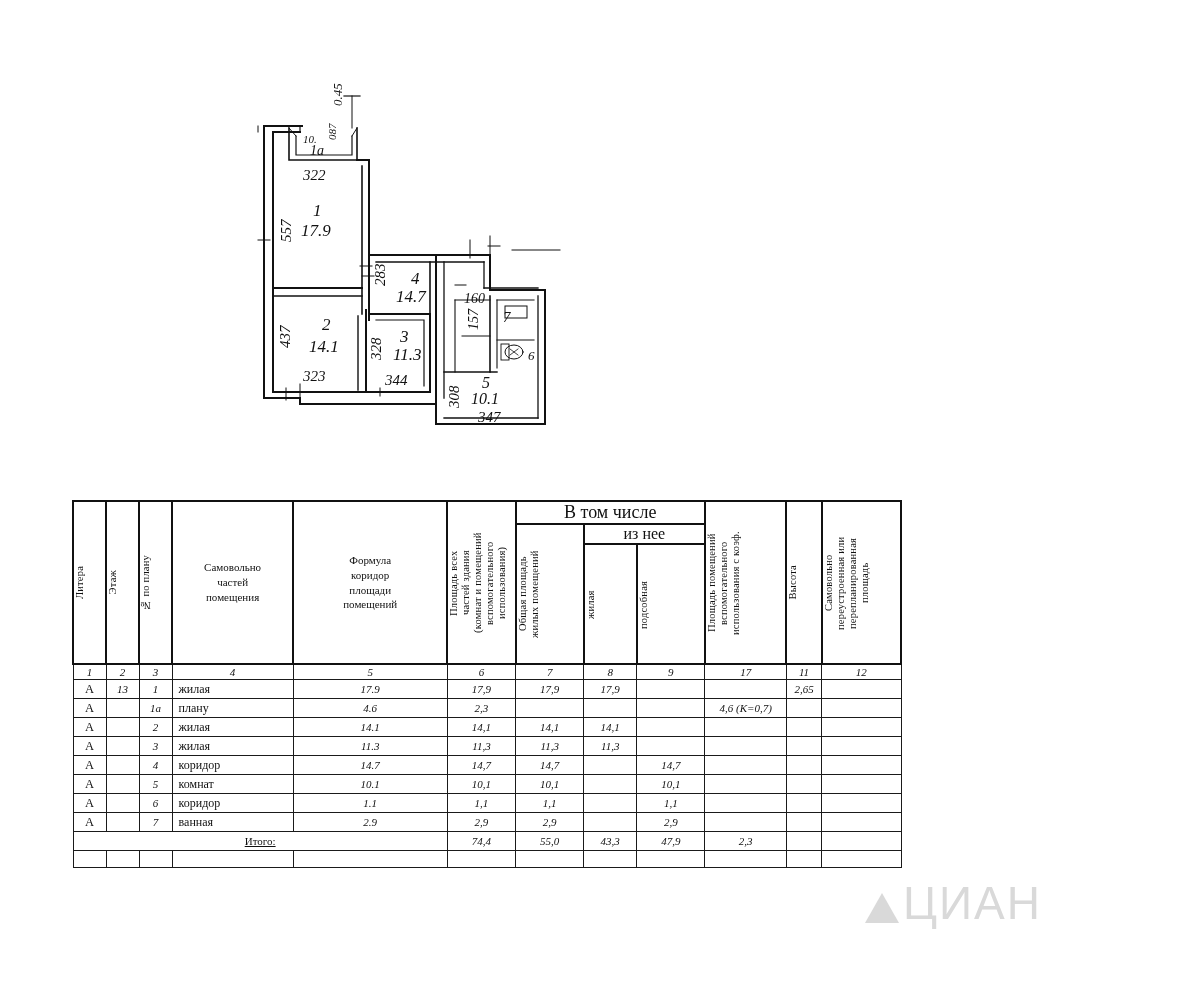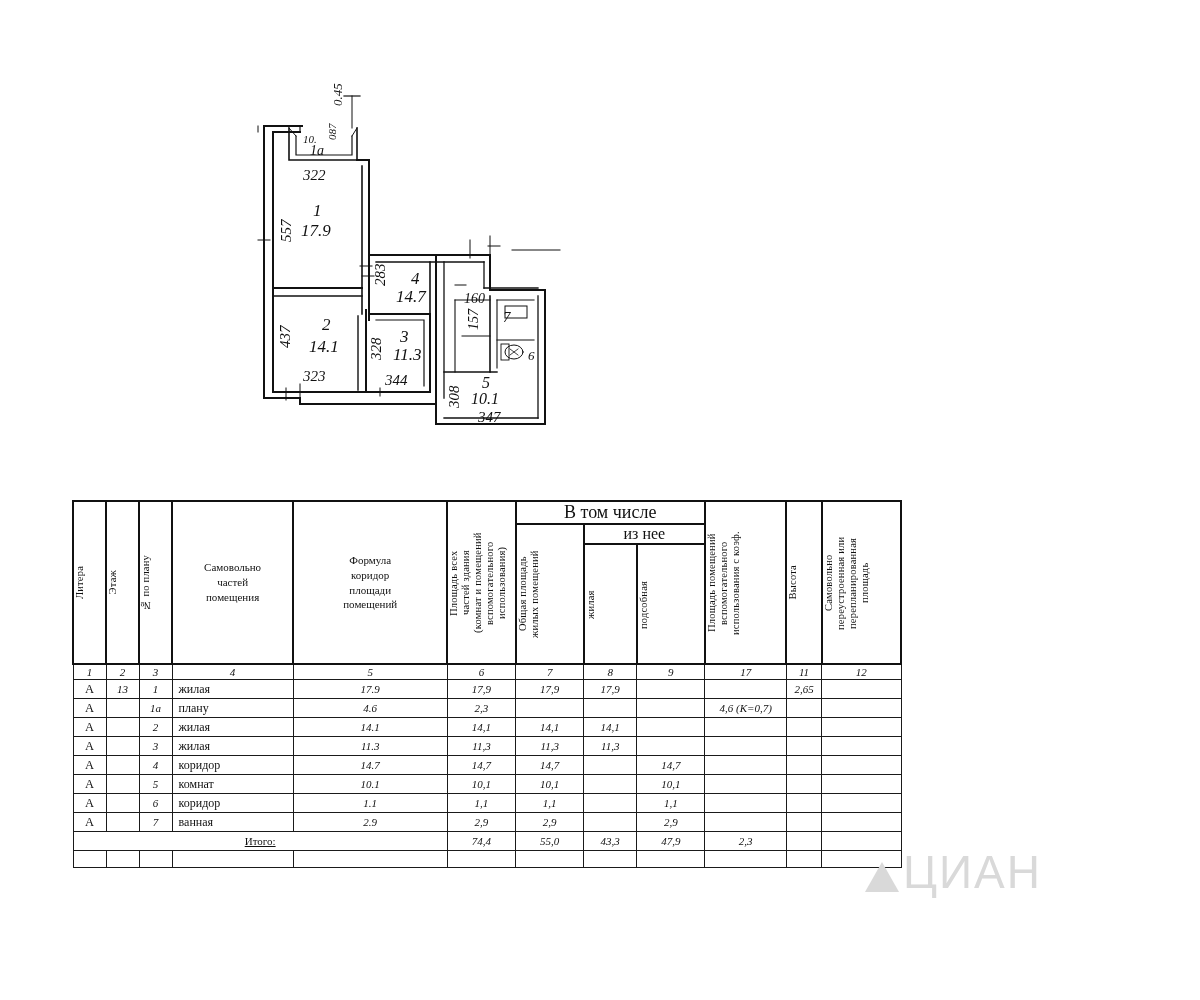--- a/index.html
+++ b/index.html
@@ -94,21 +94,21 @@
     padding-right: 6px;
     font-style: normal;
     font-size: 13px;
     text-decoration: underline;
   }
 
   
   #watermark {
     position: absolute;
     left: 865px;
-    top: 845px;
+    top: 876px;
     font-family: "Liberation Sans", sans-serif;
     font-size: 46px;
     letter-spacing: 2px;
     color: #d9d9d9;
     user-select: none;
     white-space: nowrap;
   }
   #watermark .tri {
     display: inline-block;
     width: 0; height: 0;

